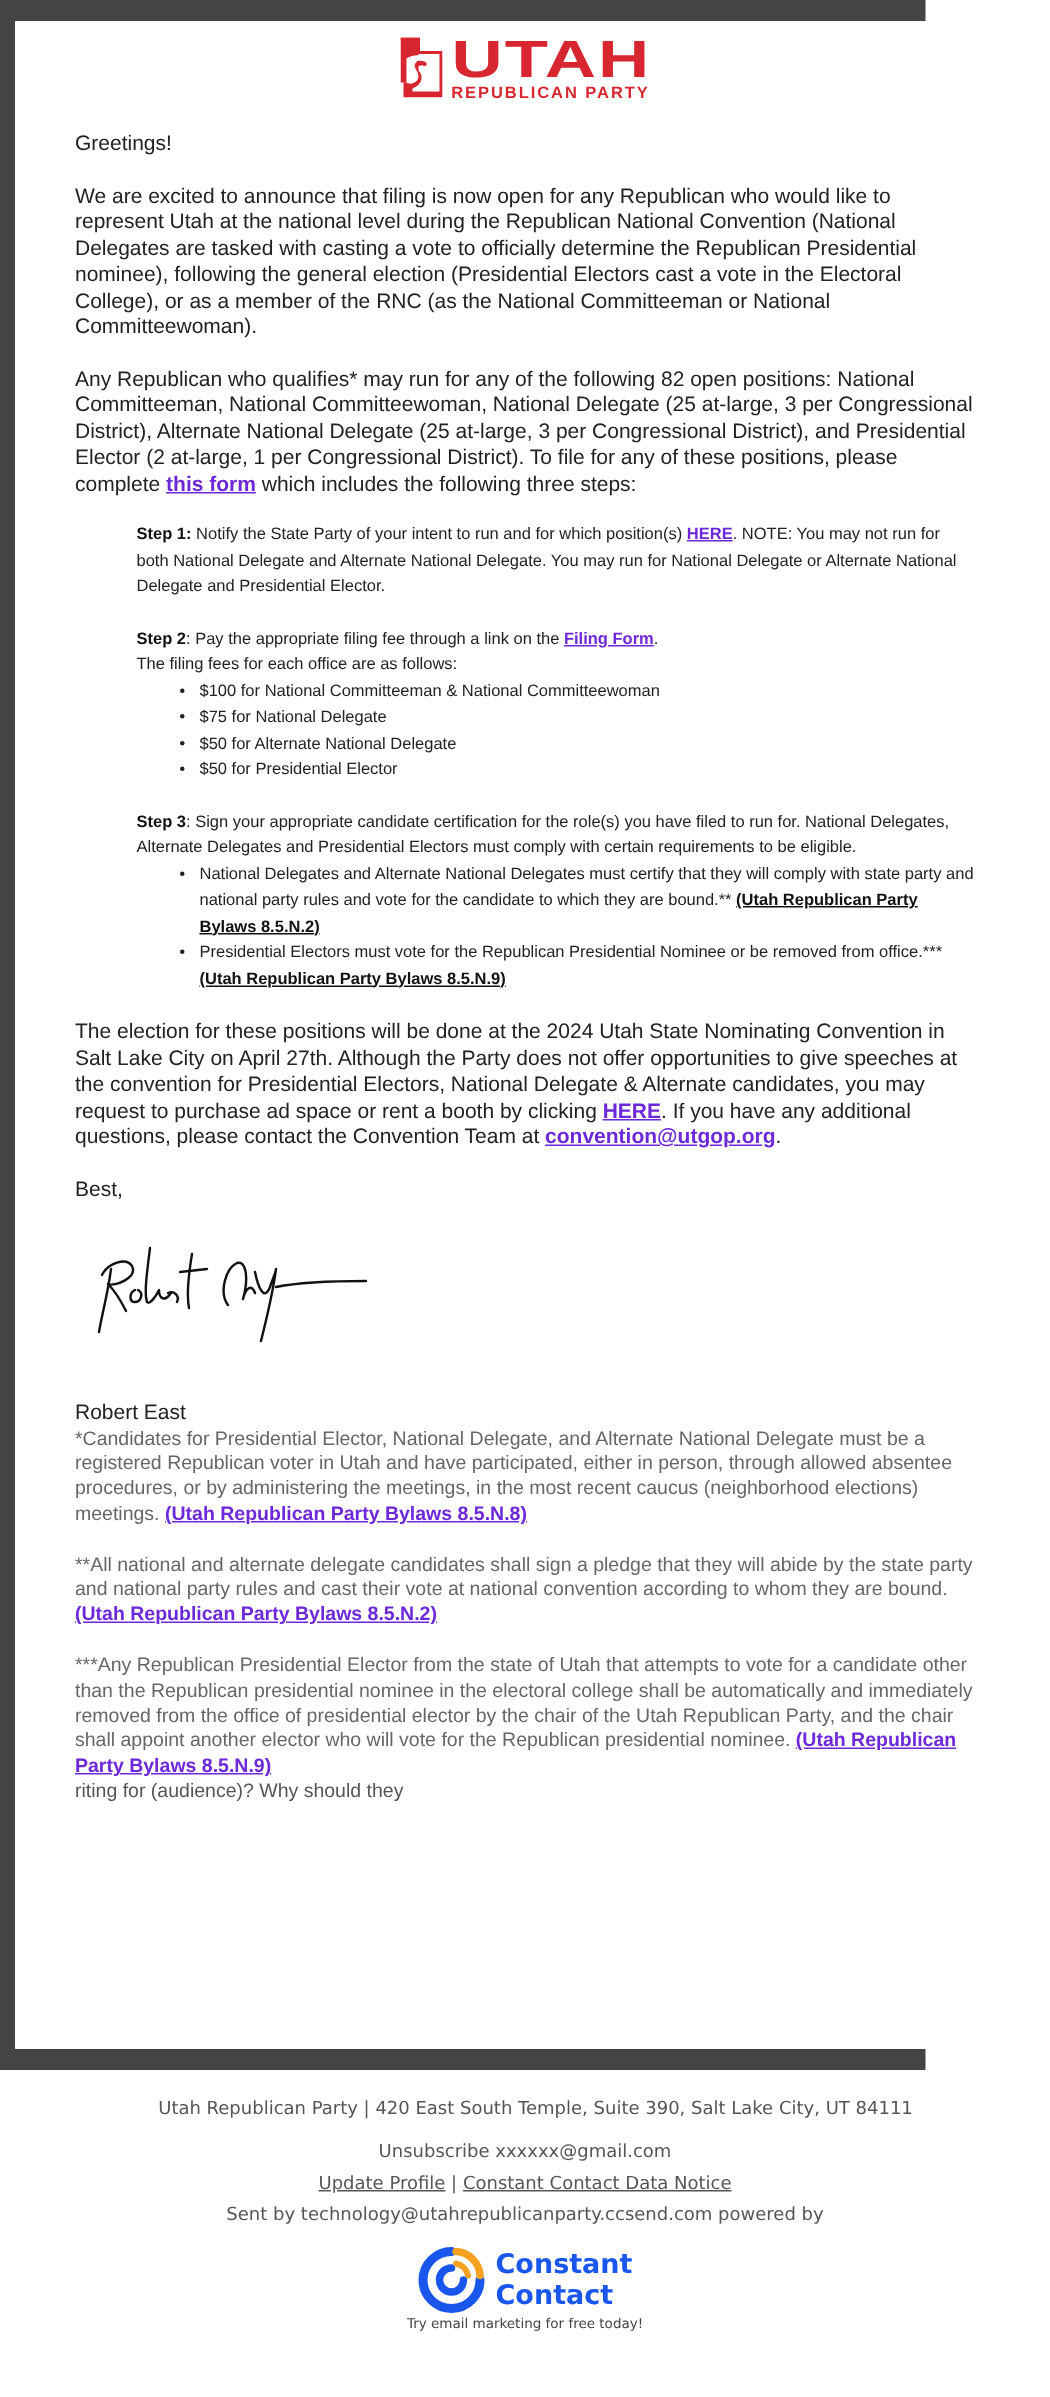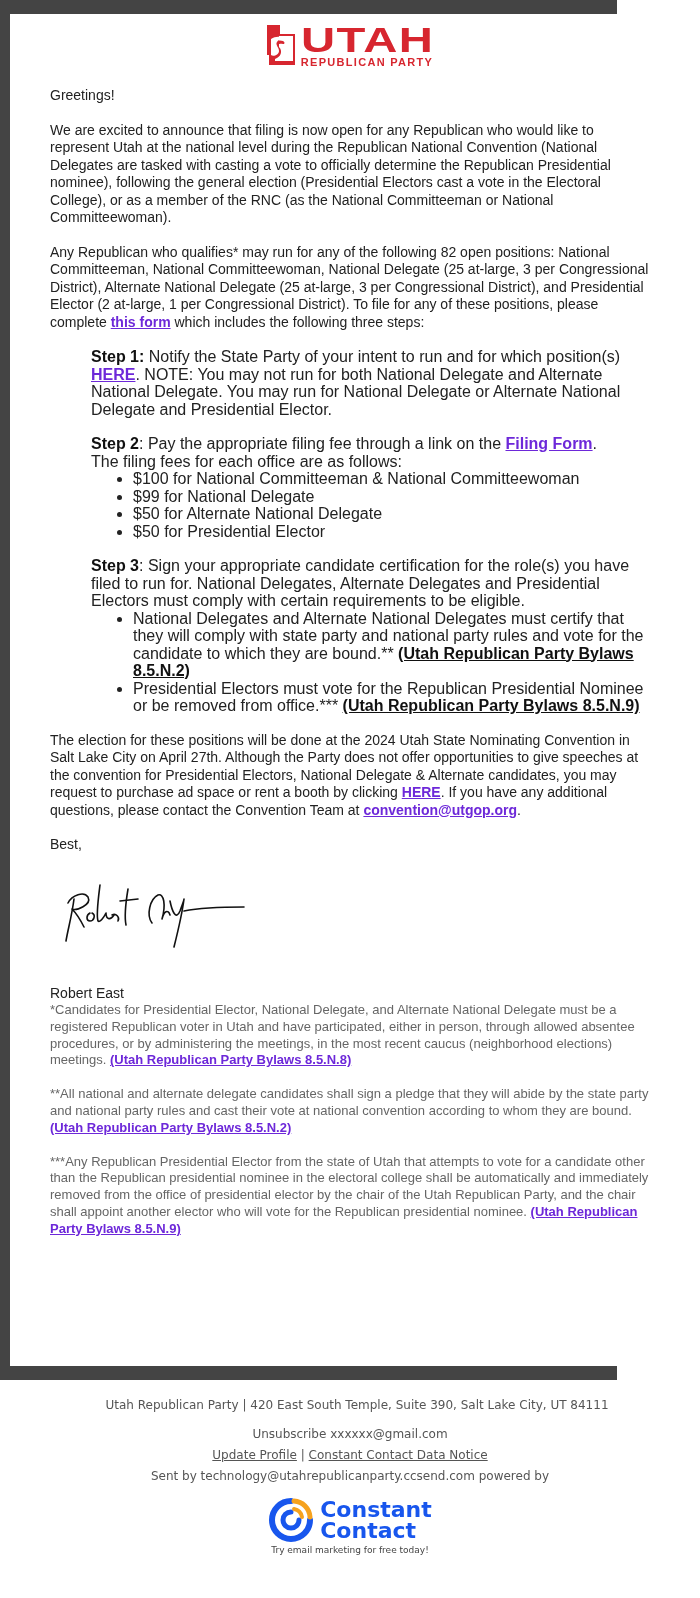--- a/index.html
+++ b/index.html
@@ -16,40 +16,40 @@
   .logo-utah { font-family: "Liberation Sans", sans-serif; font-weight: 900; font-size: 35px; line-height: 30px; color: #d7262f; letter-spacing: 1px; transform: scaleX(1.35); transform-origin: left; margin-left: 2px; }
   .logo-sub { font-family: "Liberation Sans", sans-serif; font-weight: 700; font-size: 11px; line-height: 12px; color: #d7262f; letter-spacing: 1.3px; margin-top: 1px; margin-left: 2px; }
 
   p.body, .body { font-size: 14px; line-height: 17.5px; color: #222; }
   .greet { margin-top: 7px; margin-bottom: 17px; }
   .para { margin-bottom: 17px; }
 
   a.link { color: #6d28d9; font-weight: bold; text-decoration: underline; }
   a.dark-link { color: #111; font-weight: bold; text-decoration: underline; }
 
-  .steps { padding-left: 41px; font-size: 16px; line-height: 17.5px; color: #222; }
+  .steps { padding-left: 41px; font-size: 11px; line-height: 17.5px; color: #222; }
   .step { margin-bottom: 17px; }
   .step b { color: #111; }
   .steps ul { padding-left: 42px; list-style: disc; }
   .steps ul li { margin: 0; }
 
   .sign { margin-bottom: 17px; }
   .signature { height: 100px; margin: 0 0 10px 4px; }
 
   .foot-note { font-size: 13px; line-height: 16.8px; color: #666; margin-bottom: 17px; }
   .foot-note.tail { color: #555; margin-bottom: 0; }
   .foot-note a.link { font-weight: bold; }
 
   .footer { text-align: center; padding-top: 18px; font-family: "DejaVu Sans", sans-serif; color: #555; font-size: 12px; }
   .footer .addr { margin-bottom: 15px; padding-left: 14px; }
   .footer .line { margin-bottom: 7px; }
   .footer a { color: #555; text-decoration: underline; }
   .cc { display: flex; flex-direction: column; align-items: center; margin-top: 14px; }
   .cc-row { display: flex; align-items: center; gap: 6px; }
-  .cc-name { font-family: "DejaVu Sans", sans-serif; font-weight: bold; color: #1856ed; font-size: 22px; line-height: 21px; text-align: left; }
+  .cc-name { font-family: "DejaVu Sans", sans-serif; font-weight: bold; color: #1856ed; font-size: 18px; line-height: 21px; text-align: left; }
   .cc-tag { font-family: "DejaVu Sans", sans-serif; font-size: 9px; color: #444; margin-top: 2px; }
 </style>
 </head>
 <body>
 
 <div class="outer">
   <div class="panel">
 
     <div class="logo-wrap">
       <div class="logo">
@@ -76,21 +76,21 @@
     <div class="steps">
       <div class="step">
         <b>Step 1:</b><span> Notify the State Party of your intent to run and for which position(s) </span><a class="link" href="#">HERE</a><span>. NOTE: You may not run for both National Delegate and Alternate National Delegate. You may run for National Delegate or Alternate National Delegate and Presidential Elector.</span>
       </div>
 
       <div class="step">
         <b>Step 2</b><span>: Pay the appropriate filing fee through a link on the </span><a class="link" href="#">Filing Form</a><span>.</span><br>
         <span>The filing fees for each office are as follows:</span>
         <ul>
           <li>$100 for National Committeeman &amp; National Committeewoman</li>
-          <li>$99 for National Delegate</li>
+          <li>$75 for National Delegate</li>
           <li>$50 for Alternate National Delegate</li>
           <li>$50 for Presidential Elector</li>
         </ul>
       </div>
 
       <div class="step">
         <b>Step 3</b><span>: Sign your appropriate candidate certification for the role(s) you have filed to run for. National Delegates, Alternate Delegates and Presidential Electors must comply with certain requirements to be eligible.</span>
         <ul>
           <li><span>National Delegates and Alternate National Delegates must certify that they will comply with state party and national party rules and vote for the candidate to which they are bound.** </span><a class="dark-link" href="#">(Utah Republican Party Bylaws 8.5.N.2)</a></li>
           <li><span>Presidential Electors must vote for the Republican Presidential Nominee or be removed from office.*** </span><a class="dark-link" href="#">(Utah Republican Party Bylaws 8.5.N.9)</a></li>
@@ -123,20 +123,21 @@
 
     <p class="foot-note">
       <span>*Candidates for Presidential Elector, National Delegate, and Alternate National Delegate must be a registered Republican voter in Utah and have participated, either in person, through allowed absentee procedures, or by administering the meetings, in the most recent caucus (neighborhood elections) meetings. </span><a class="link" href="#">(Utah Republican Party Bylaws 8.5.N.8)</a>
     </p>
     <p class="foot-note">
       <span>**All national and alternate delegate candidates shall sign a pledge that they will abide by the state party and national party rules and cast their vote at national convention according to whom they are bound. </span><a class="link" href="#">(Utah Republican Party Bylaws 8.5.N.2)</a>
     </p>
     <p class="foot-note" style="margin-bottom:0">
       <span>***Any Republican Presidential Elector from the state of Utah that attempts to vote for a candidate other than the Republican presidential nominee in the electoral college shall be automatically and immediately removed from the office of presidential elector by the chair of the Utah Republican Party, and the chair shall appoint another elector who will vote for the Republican presidential nominee. </span><a class="link" href="#">(Utah Republican Party Bylaws 8.5.N.9)</a>
     </p>
+    <p class="foot-note tail">riting for (audience)? Why should they</p>
 
   </div>
 </div>
 
 <div class="footer">
   <p class="addr">Utah Republican Party | 420 East South Temple, Suite 390, Salt Lake City, UT 84111</p>
   <p class="line">
     <a href="#" style="text-decoration:none">Unsubscribe</a>
     <span>xxxxxx@gmail.com</span>
   </p>

